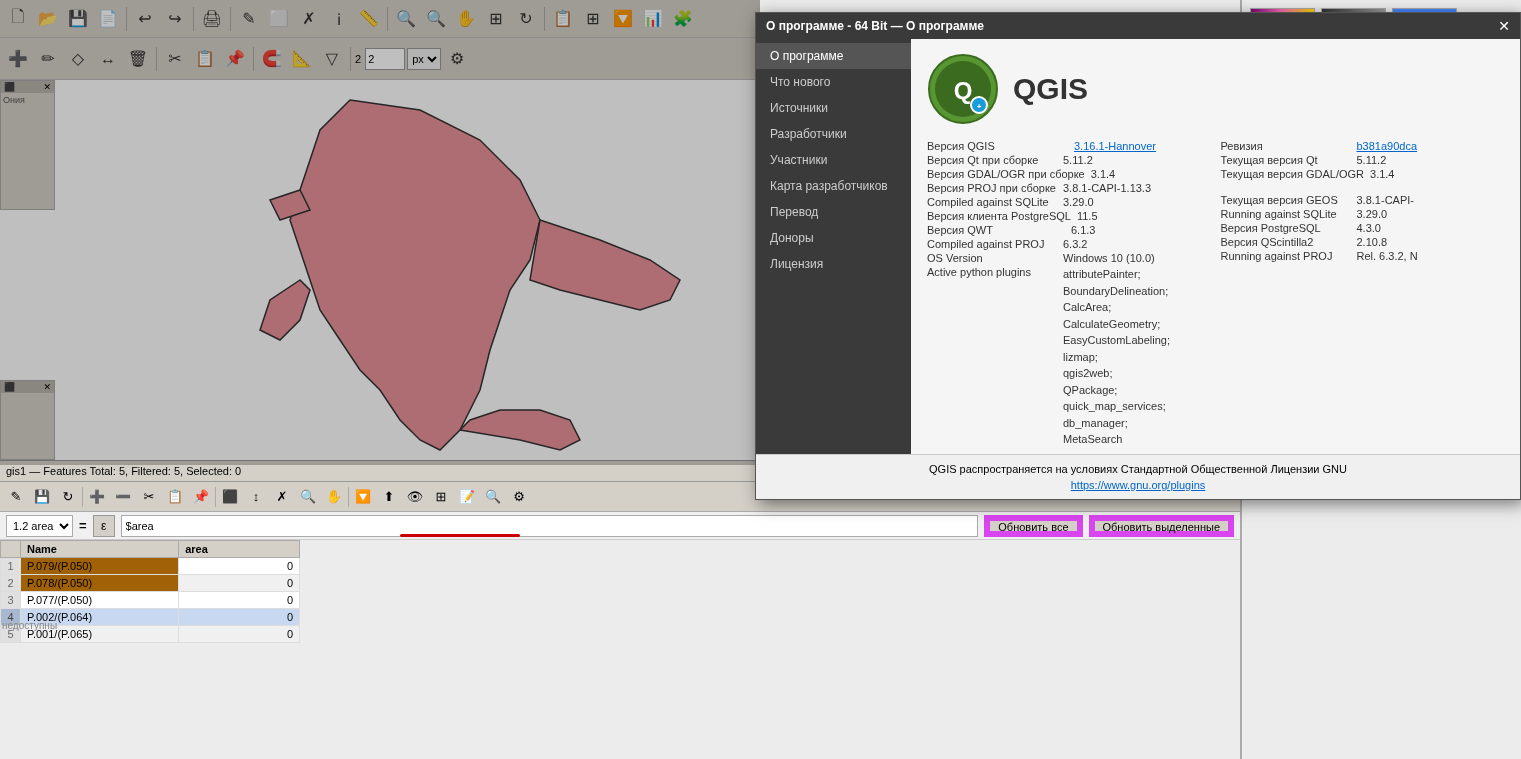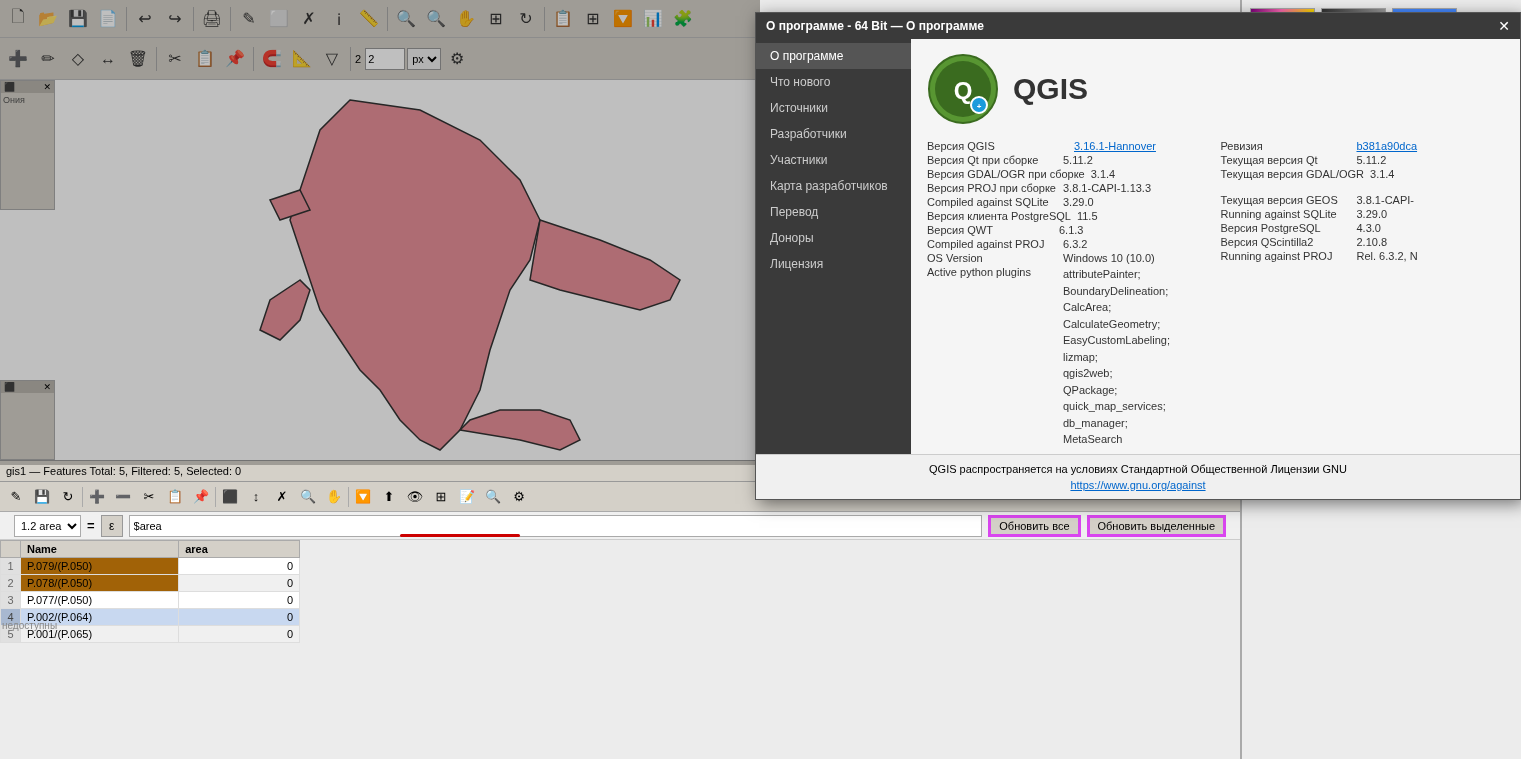--- a/index.html
+++ b/index.html
@@ -8,21 +8,21 @@
 
     .toolbar-btn { width: 28px; height: 28px; background: #d4d0c8; border: 1px solid transparent; cursor: pointer; display: flex; align-items: center; justify-content: center; font-size: 16px; color: #333; }
     .toolbar-separator { width: 1px; height: 24px; background: #aaa; margin: 0 2px; }
 
     
     .map-canvas { position: absolute; top: 80px; left: 0; width: 760px; height: 385px; background: white; overflow: hidden; }
 
     
     .status-bar { position: absolute; top: 460px; left: 0; width: 760px; height: 22px; background: #d4d0c8; border-top: 1px solid #999; display: flex; align-items: center; padding: 0 6px; font-size: 11px; }
     .attr-toolbar-btn { width: 24px; height: 24px; background: #d4d0c8; border: 1px solid transparent; cursor: pointer; display: flex; align-items: center; justify-content: center; font-size: 13px; }
-    .update-btn { height: 22px; padding: 0 8px; font-size: 11px; background: #d4d0c8; border: 3px solid #d946ef; cursor: pointer; }
+    .update-btn { height: 22px; padding: 0 8px; font-size: 11px; background: #d4d0c8; border: 6px solid #d946ef; cursor: pointer; }
 
     .data-table { width: 100%; border-collapse: collapse; font-size: 11px; }
     .data-table th { background: #d4d0c8; border: 1px solid #aaa; padding: 2px 6px; text-align: left; font-weight: bold; position: sticky; top: 0; }
     .data-table td { border: 1px solid #ddd; padding: 2px 6px; background: white; }
     .data-table tr:nth-child(even) td { background: #f0f0f0; }
   </style>
 </head>
 <body>
 
 <div style="position:absolute;top:0;left:0;width:1521px;height:759px;background:#ececec;"></div>
@@ -133,21 +133,21 @@
   <div style="width:1px;height:20px;background:#aaa;"></div>
   <button class="attr-toolbar-btn">🔽</button>
   <button class="attr-toolbar-btn">⬆</button>
   <button class="attr-toolbar-btn">👁</button>
   <button class="attr-toolbar-btn">⊞</button>
   <button class="attr-toolbar-btn">📝</button>
   <button class="attr-toolbar-btn">🔍</button>
   <button class="attr-toolbar-btn">⚙</button>
 </div>
 
-<div style="position:absolute;top:512px;left:0;width:1240px;height:28px;background:#f0f0f0;border-bottom:1px solid #ccc;display:flex;align-items:center;padding:0 14px;gap:6px;">
+<div style="position:absolute;top:512px;left:0;width:1240px;height:28px;background:#f0f0f0;border-bottom:1px solid #ccc;display:flex;align-items:center;padding:0 6px;gap:6px;">
   <select style="height:22px;font-size:11px;border:1px solid #aaa;background:white;padding:0 2px;">
     <option>1.2 area</option>
   </select>
   <span style="font-size:13px;font-weight:bold;">=</span>
   <button style="height:22px;width:22px;background:#d4d0c8;border:1px solid #999;cursor:pointer;font-size:12px;">ε</button>
   <input type="text" style="flex: 1 1 0%; height: 22px; border: 1px solid rgb(170, 170, 170); background: white; padding: 0px 4px; font-size: 11px;" value="$area">
   <button class="update-btn">Обновить все</button>
   <button class="update-btn">Обновить выделенные</button>
 </div>
 
@@ -310,21 +310,21 @@
             <span style="color:#333;">3.8.1-CAPI-1.13.3</span>
           </div>
           <div style="display:flex;gap:6px;padding:1px 0;">
             <span style="color:#333;min-width:130px;">Compiled against SQLite</span>
             <span style="color:#333;">3.29.0</span>
           </div>
           <div style="display:flex;gap:6px;padding:1px 0;">
             <span style="color:#333;min-width:130px;">Версия клиента PostgreSQL</span>
             <span style="color:#333;">11.5</span>
           </div>
-          <div style="display:flex;gap:2px;padding:1px 0;">
+          <div style="display:flex;gap:14px;padding:1px 0;">
             <span style="color:#333;min-width:130px;">Версия QWT</span>
             <span style="color:#333;">6.1.3</span>
           </div>
           <div style="display:flex;gap:6px;padding:1px 0;">
             <span style="color:#333;min-width:130px;">Compiled against PROJ</span>
             <span style="color:#333;">6.3.2</span>
           </div>
           <div style="display:flex;gap:6px;padding:1px 0;">
             <span style="color:#333;min-width:130px;">OS Version</span>
             <span style="color:#333;">Windows 10 (10.0)</span>
@@ -371,16 +371,16 @@
         </div>
       </div>
     </div>
   </div>
 
   <div style="background:#f0f0f0;padding:8px 12px;border-top:1px solid #ccc;font-size:11px;display:flex;flex-direction:column;align-items:center;gap:4px;">
     <div style="text-align:center;">
       <span>QGIS распространяется на условиях Стандартной Общественной Лицензии GNU</span>
     </div>
     <div style="color:#0066cc;text-decoration:underline;cursor:pointer;">
-      <span>https://www.gnu.org/against</span>
+      <span>https://www.gnu.org/plugins</span>
     </div>
   </div>
 </div>
 
 </body></html>

